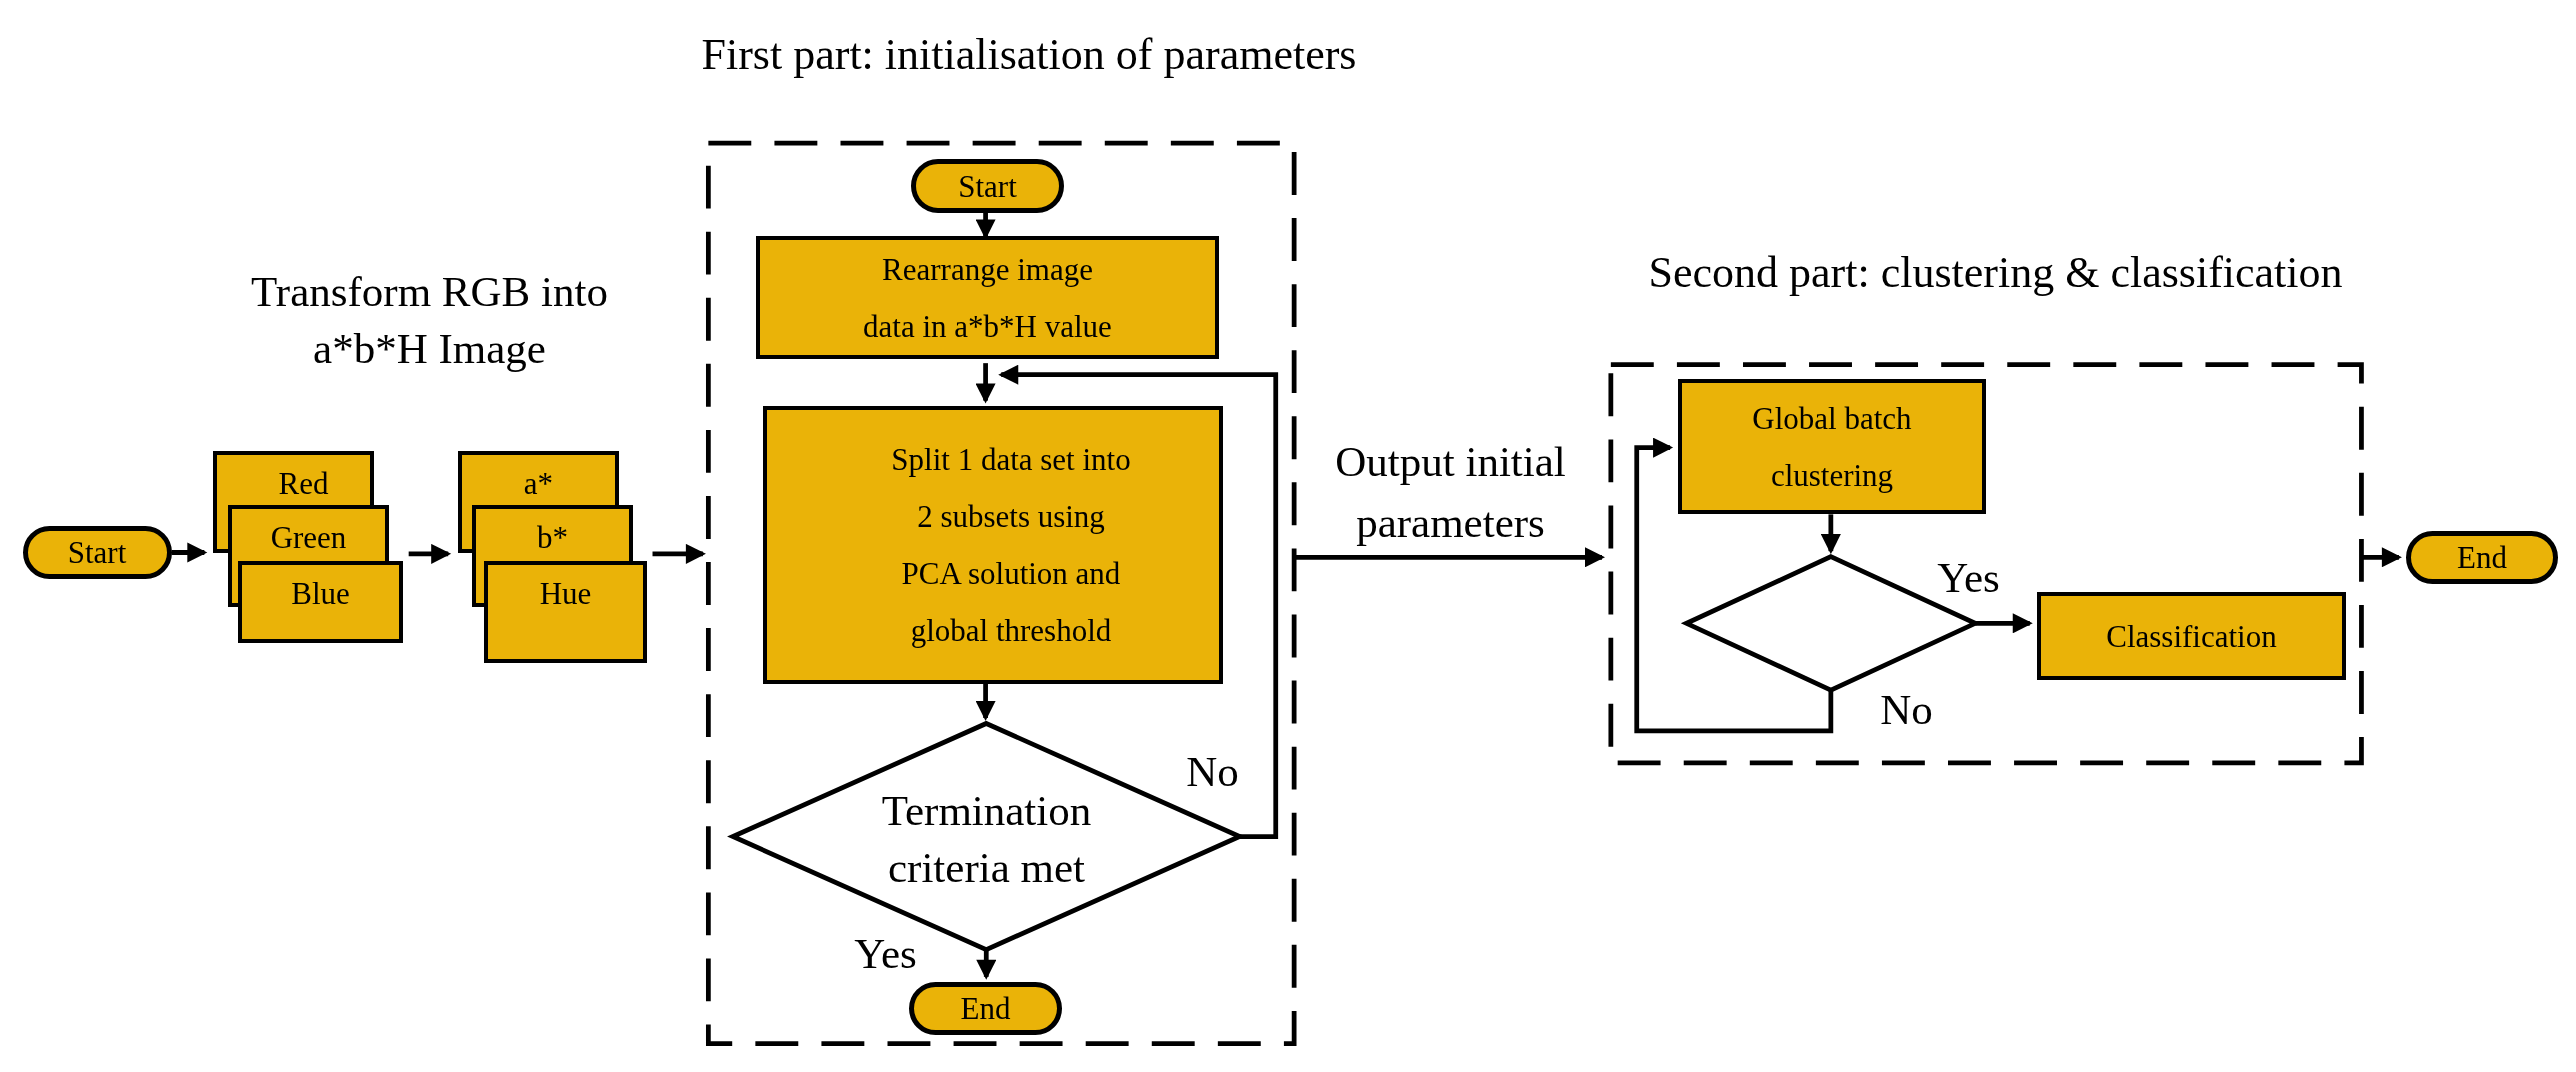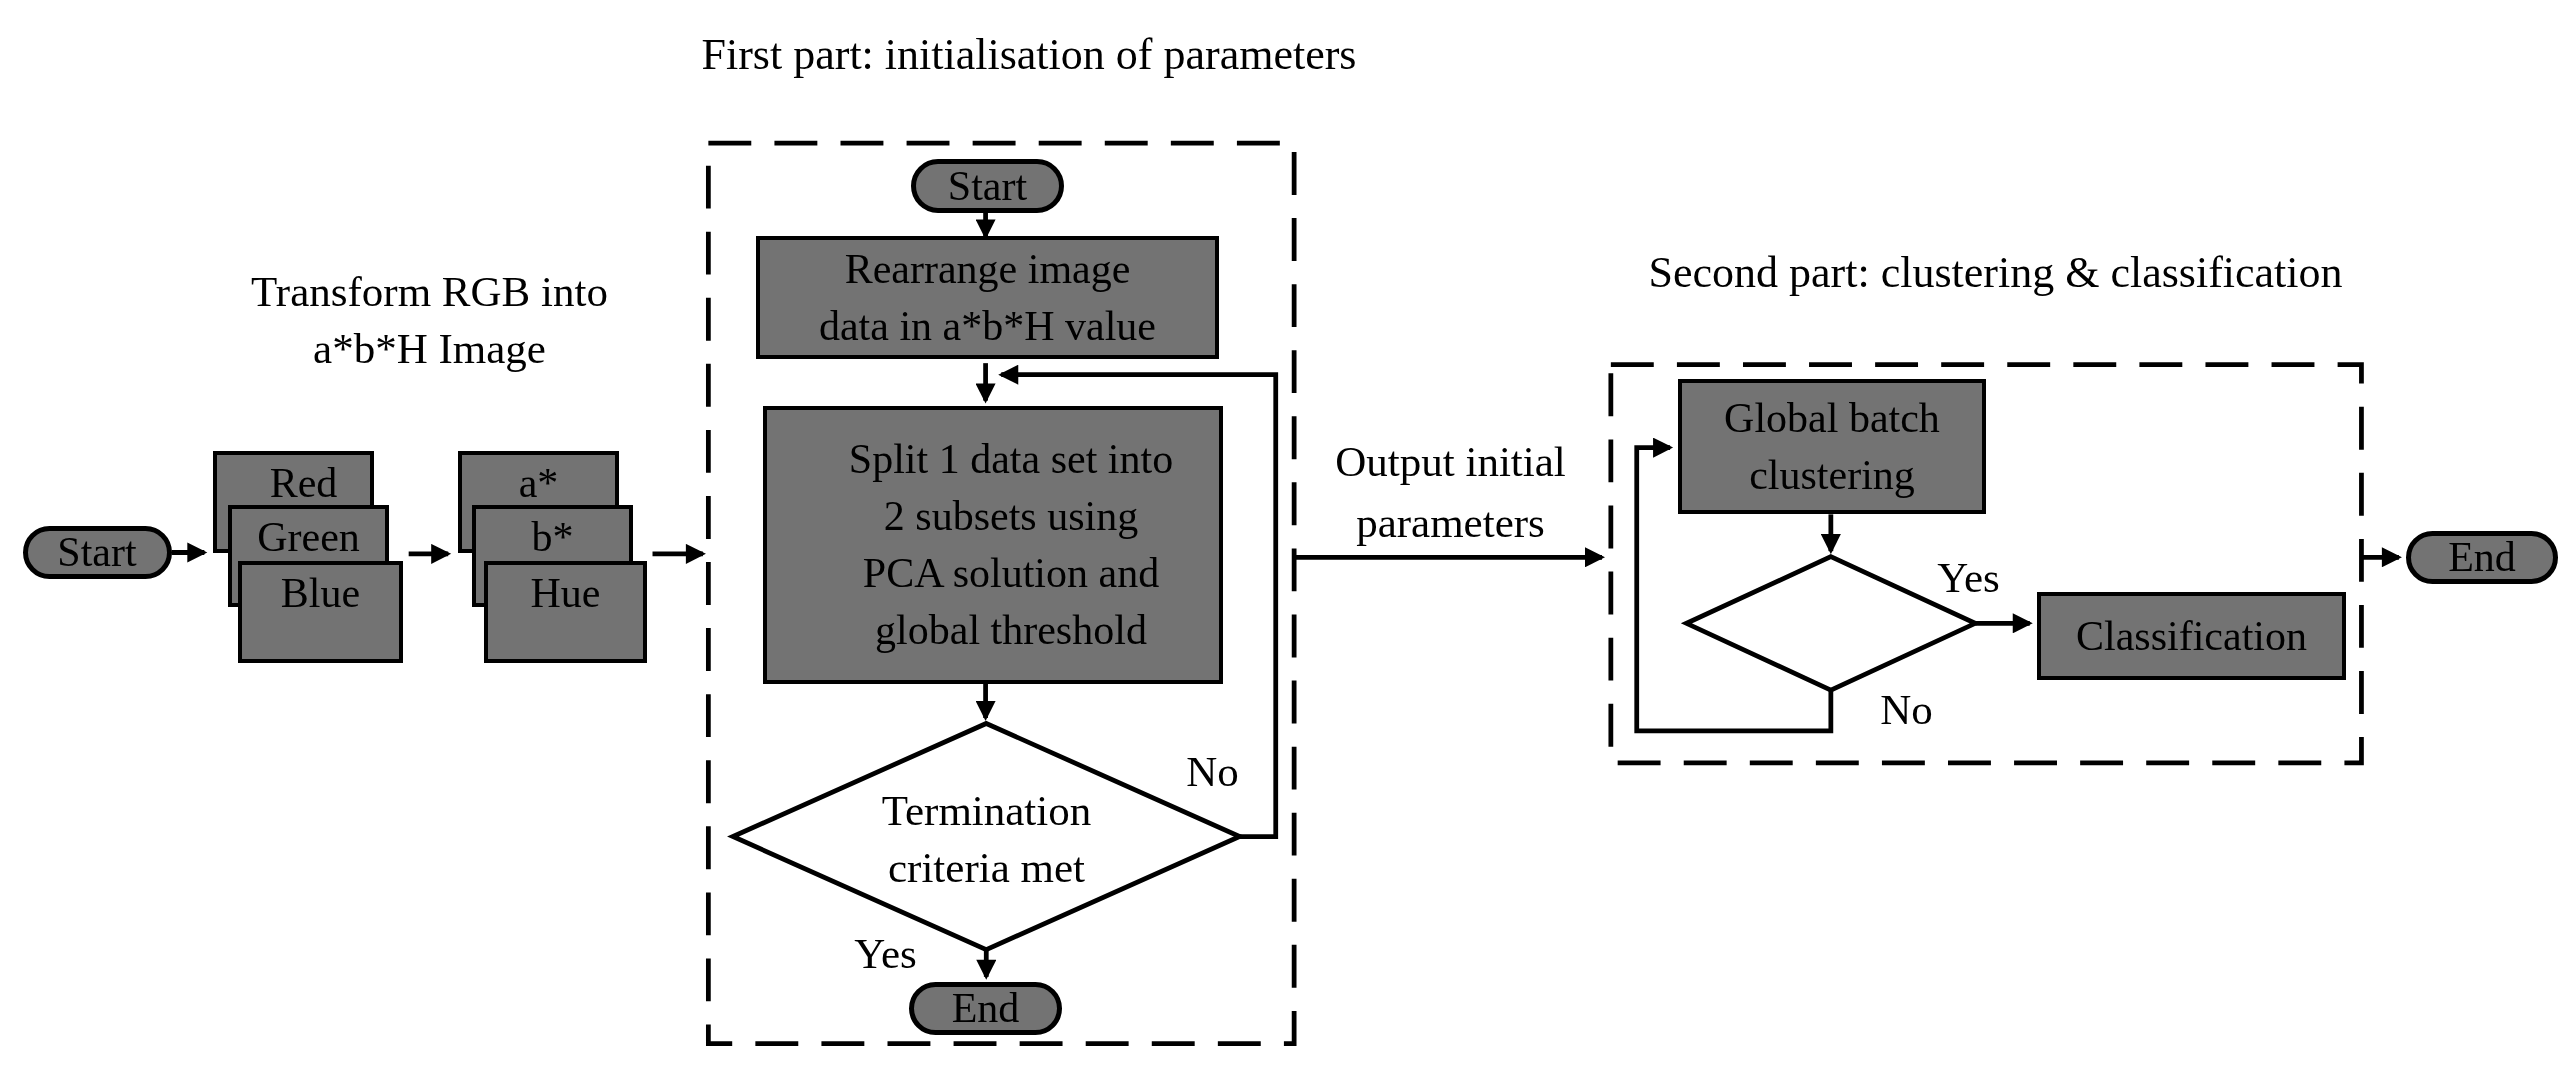--- a/index.html
+++ b/index.html
@@ -2,23 +2,23 @@
 <html style="font-size:11px"><head>
 <meta charset="utf-8">
 <style>
   html,body{margin:0;padding:0;background:#ffffff;}
   .canvas{
     position:relative;width:2576px;height:1073px;background:#ffffff;overflow:hidden;
     font-family:"Liberation Serif","DejaVu Serif",serif;color:#000;
   }
   svg.wires{position:absolute;left:0;top:0;z-index:0;}
   .node{
-    position:absolute;background:#737373;border:4.8px solid #000;box-sizing:border-box;
+    position:absolute;background:#eab308;border:4.8px solid #000;box-sizing:border-box;
     display:flex;flex-direction:column;align-items:center;justify-content:center;
-    font-size:42px;line-height:57px;white-space:nowrap;z-index:2;
+    font-size:31px;line-height:57px;white-space:nowrap;z-index:2;
   }
   .terminal{border-width:5.4px;border-radius:30px;z-index:3;}
   .card{justify-content:flex-start;}
   .card .cardlabel{height:57px;display:flex;align-items:center;}
   .lbl{
     position:absolute;z-index:4;text-align:center;font-size:43px;line-height:57px;
     white-space:nowrap;
   }
   .title{font-size:44px;}
   .dtext{z-index:4;}
@@ -69,21 +69,21 @@
   <div class="node terminal" style="left:22.5px;top:526px;width:149px;height:53px;">
     <span>Start</span>
   </div>
 
   <div class="node card z1" style="left:213px;top:451px;width:161px;height:102px;padding-left:20px;">
     <span class="cardlabel">Red</span>
   </div>
   <div class="node card z2" style="left:228px;top:505px;width:161px;height:102px;">
     <span class="cardlabel">Green</span>
   </div>
-  <div class="node card z3" style="left:238px;top:561px;width:165px;height:102px;">
+  <div class="node card z3" style="left:238px;top:561px;width:165px;height:82px;">
     <span class="cardlabel">Blue</span>
   </div>
 
   <div class="node card z1" style="left:458px;top:451px;width:161px;height:102px;">
     <span class="cardlabel">a*</span>
   </div>
   <div class="node card z2" style="left:472px;top:505px;width:161px;height:102px;">
     <span class="cardlabel">b*</span>
   </div>
   <div class="node card z3" style="left:484px;top:561px;width:163px;height:102px;">

